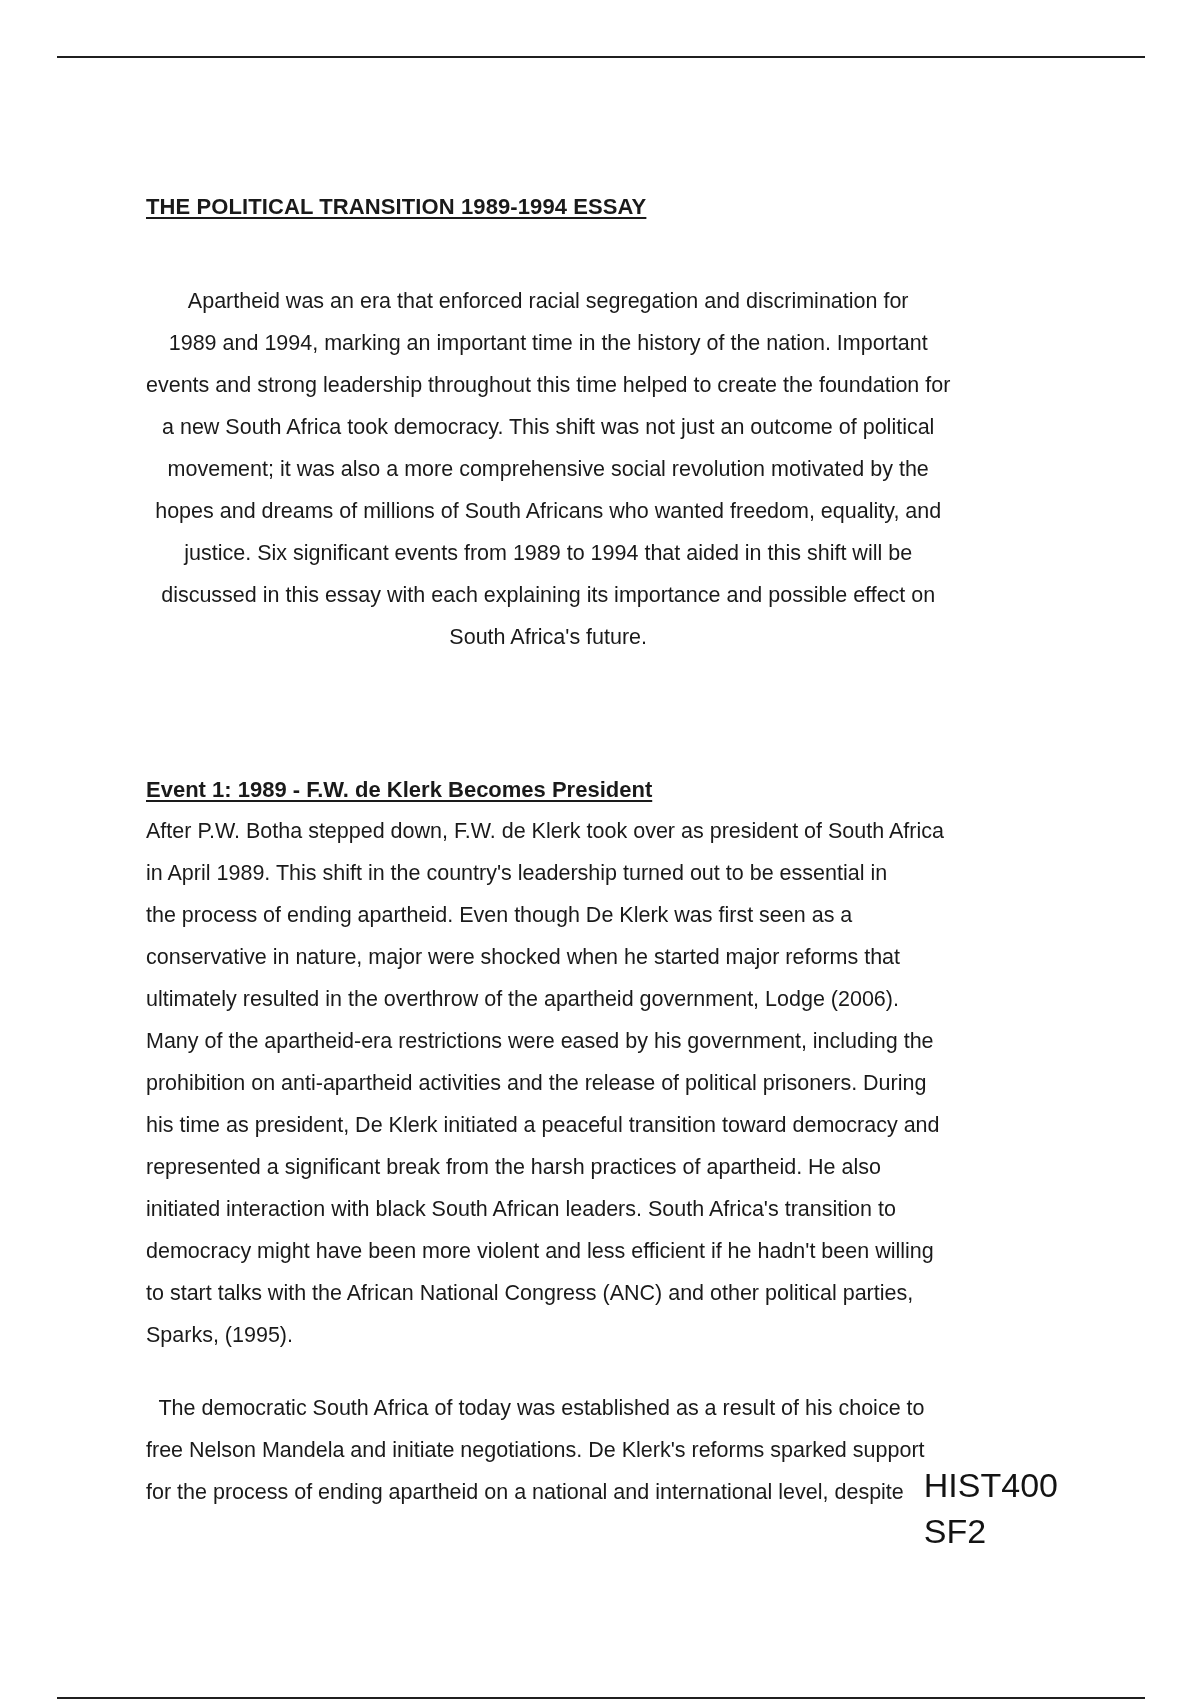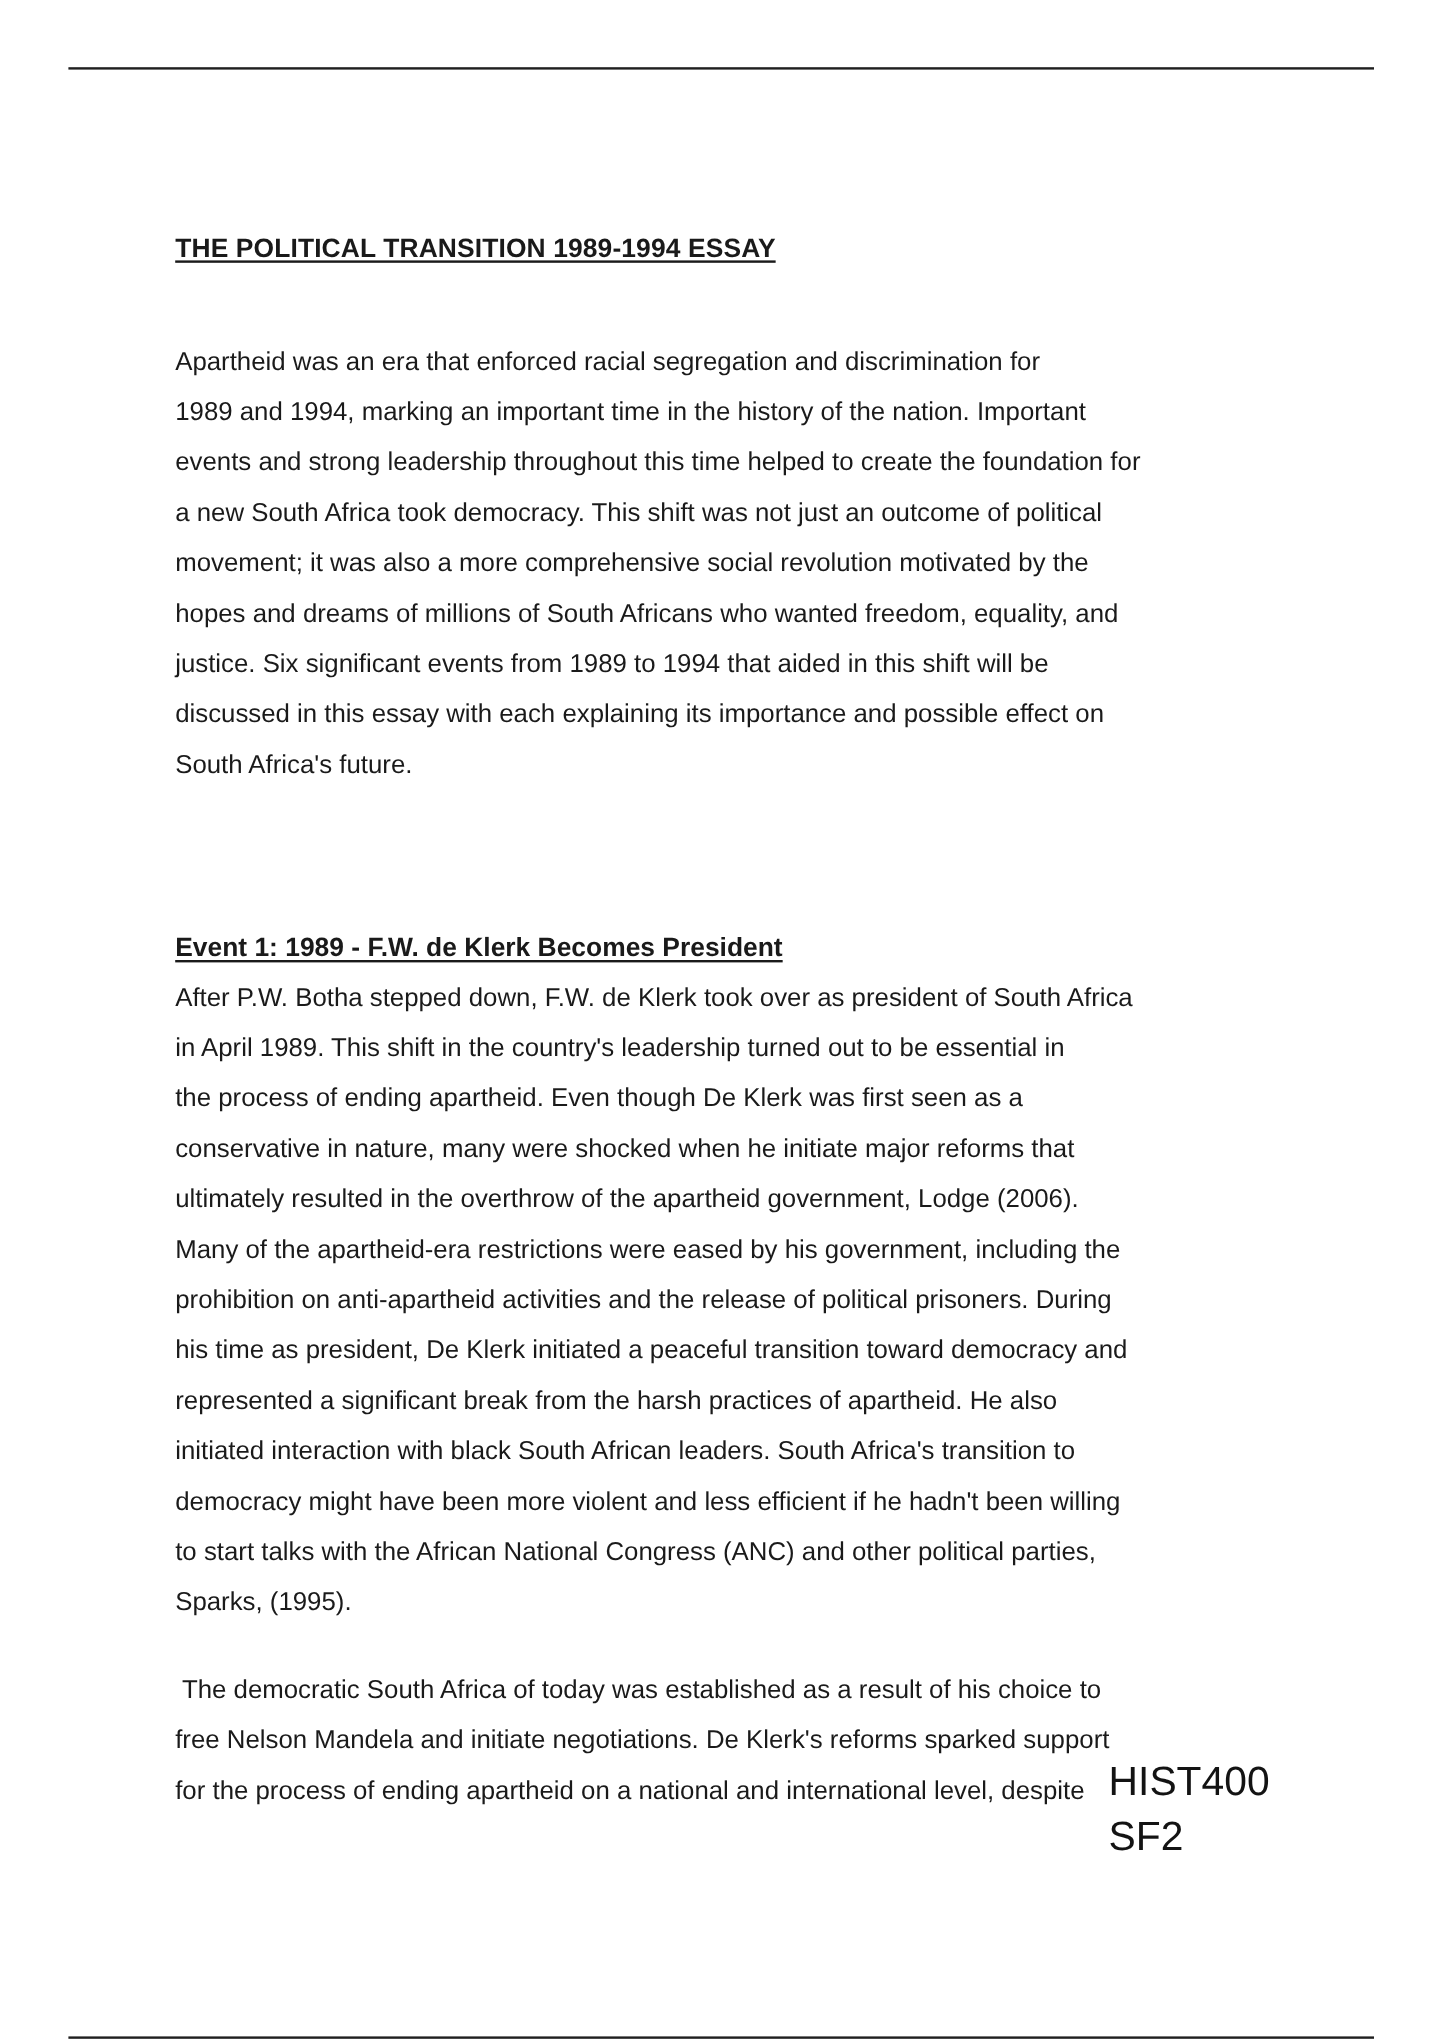--- a/index.html
+++ b/index.html
@@ -46,21 +46,21 @@
     position: absolute;
     left: 0;
     font-size: 21.5px;
     line-height: 42px;
     margin: 0;
   }
   .para .line {
     display: block;
     white-space: nowrap;
   }
-  .intro { top: 280px; }
+  .intro { top: 280px; text-align: center; }
   .heading {
     position: absolute;
     top: 777px;
     left: 0;
     font-size: 22px;
     font-weight: bold;
     text-decoration: underline;
     text-underline-offset: 3px;
     white-space: nowrap;
   }
@@ -98,34 +98,34 @@
     <span class="line">discussed in this essay with each explaining its importance and possible effect on</span>
     <span class="line">South Africa's future.</span>
   </p>
 
   <div class="heading">Event 1: 1989 - F.W. de Klerk Becomes President</div>
 
   <p class="para p1">
     <span class="line">After P.W. Botha stepped down, F.W. de Klerk took over as president of South Africa</span>
     <span class="line">in April 1989. This shift in the country's leadership turned out to be essential in</span>
     <span class="line">the process of ending apartheid. Even though De Klerk was first seen as a</span>
-    <span class="line">conservative in nature, many were shocked when he initiate major reforms that</span>
+    <span class="line">conservative in nature, major were shocked when he started major reforms that</span>
     <span class="line">ultimately resulted in the overthrow of the apartheid government, Lodge (2006).</span>
     <span class="line">Many of the apartheid-era restrictions were eased by his government, including the</span>
     <span class="line">prohibition on anti-apartheid activities and the release of political prisoners. During</span>
     <span class="line">his time as president, De Klerk initiated a peaceful transition toward democracy and</span>
     <span class="line">represented a significant break from the harsh practices of apartheid. He also</span>
     <span class="line">initiated interaction with black South African leaders. South Africa's transition to</span>
     <span class="line">democracy might have been more violent and less efficient if he hadn't been willing</span>
     <span class="line">to start talks with the African National Congress (ANC) and other political parties,</span>
     <span class="line">Sparks, (1995).</span>
   </p>
 
   <p class="para p2">
-    <span class="line" style="white-space:pre;"> The democratic South Africa of today was established as a result of his choice to</span>
+    <span class="line" style="white-space:pre;text-align:right;"> The democratic South Africa of today was established as a result of his choice to</span>
     <span class="line">free Nelson Mandela and initiate negotiations. De Klerk's reforms sparked support</span>
     <span class="line">for the process of ending apartheid on a national and international level, despite</span>
   </p>
 </div>
 
 <div class="watermark">
   <div>HIST400</div>
   <div>SF2</div>
 </div>
 

